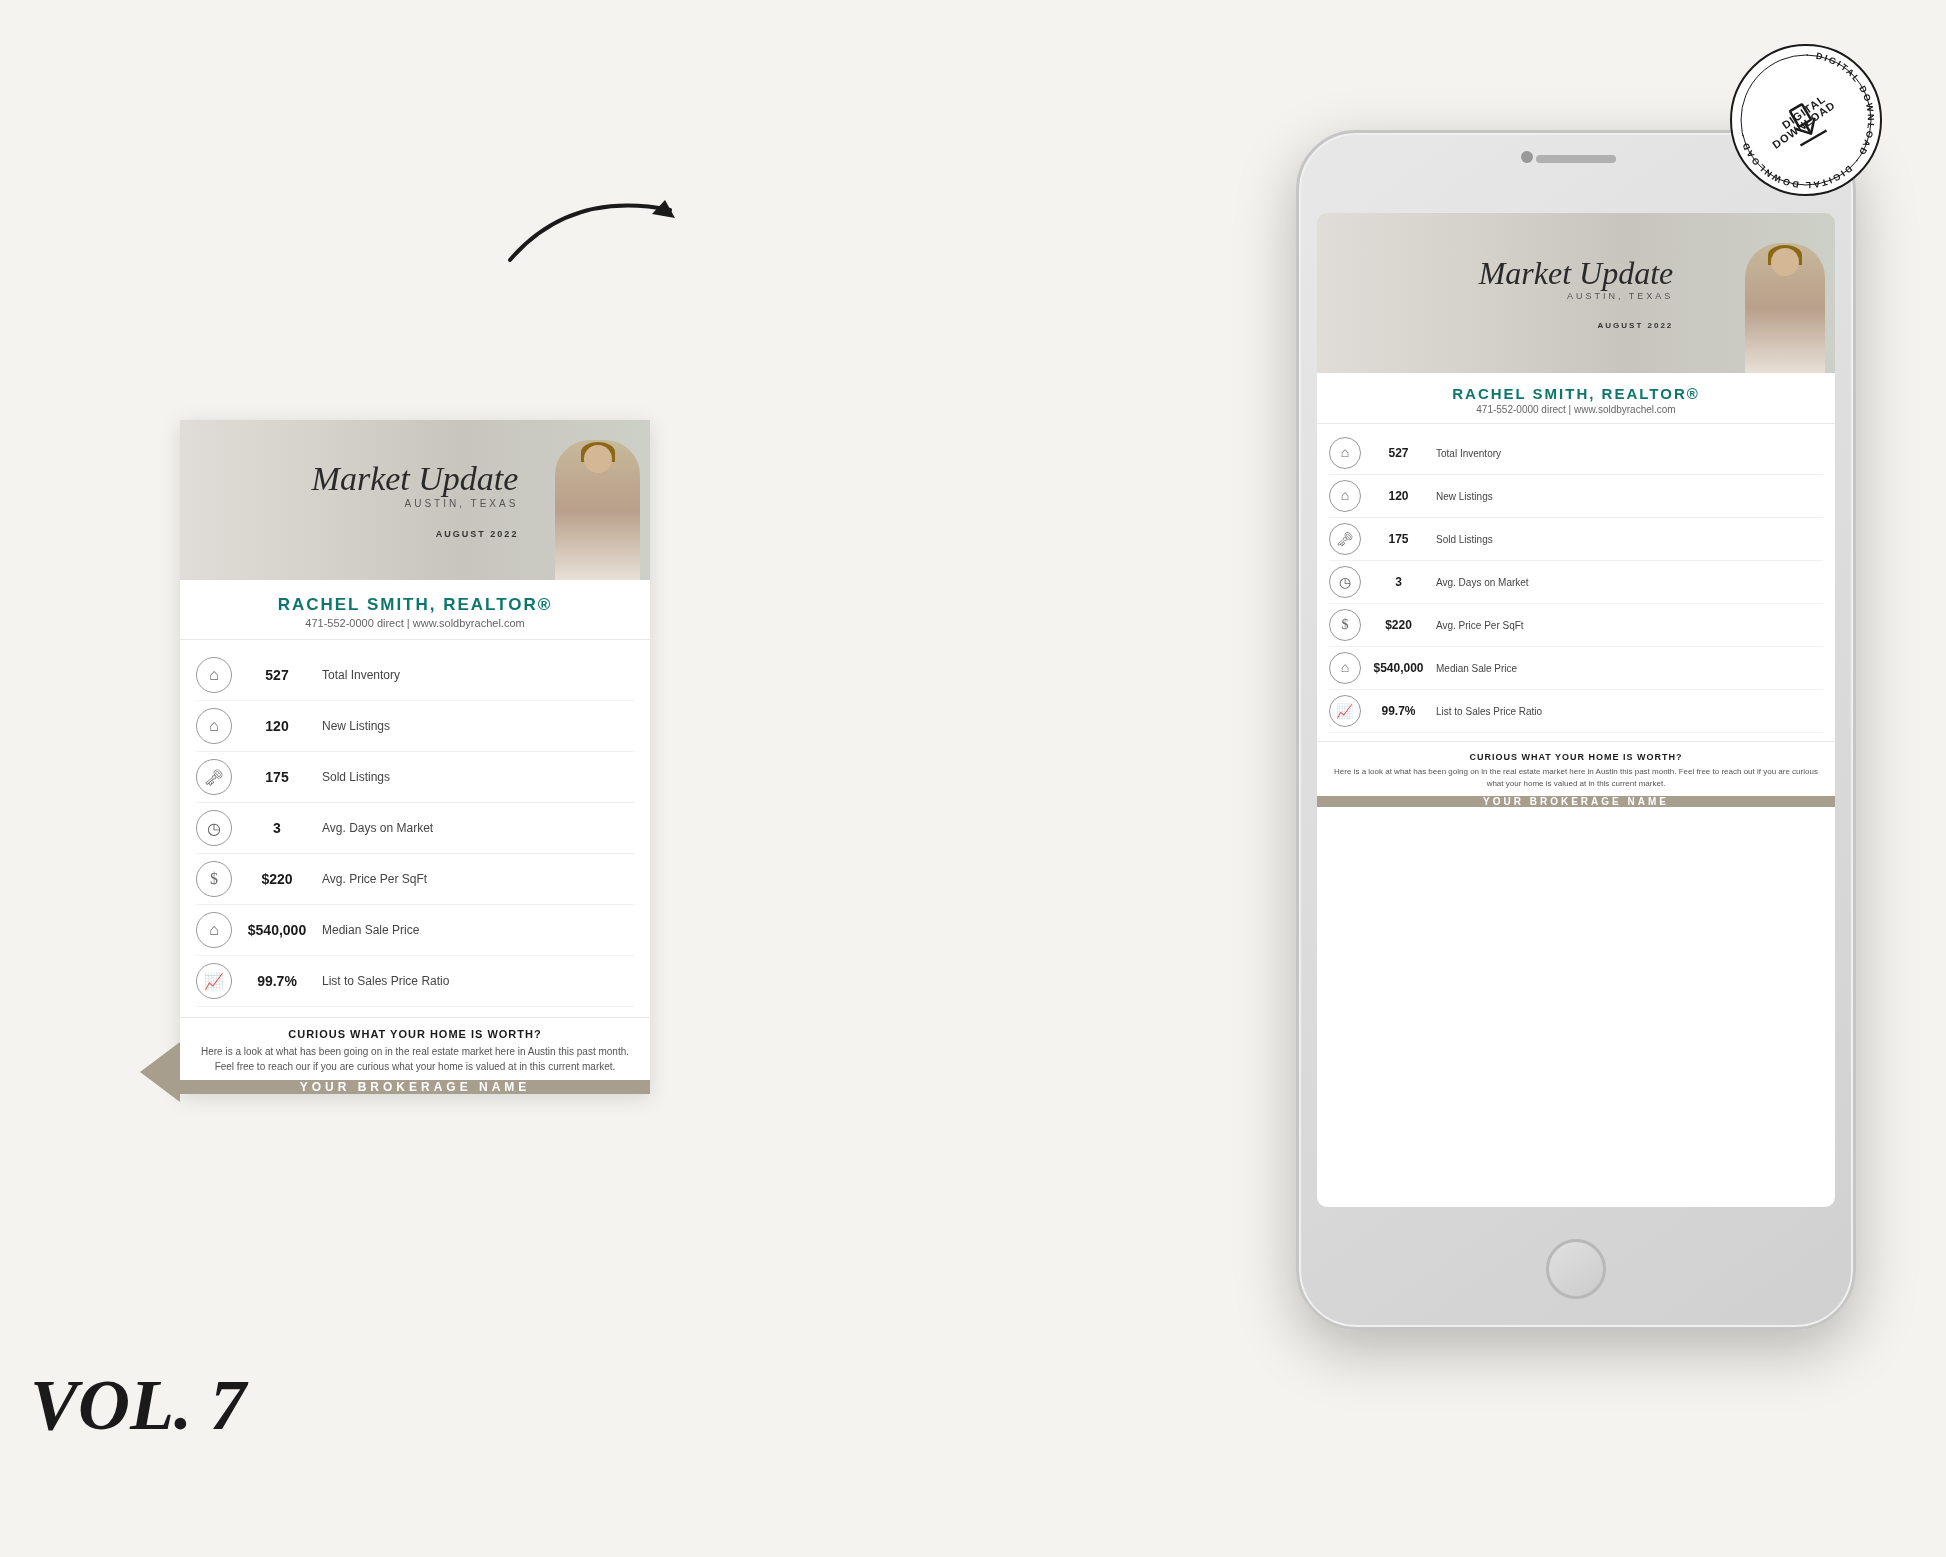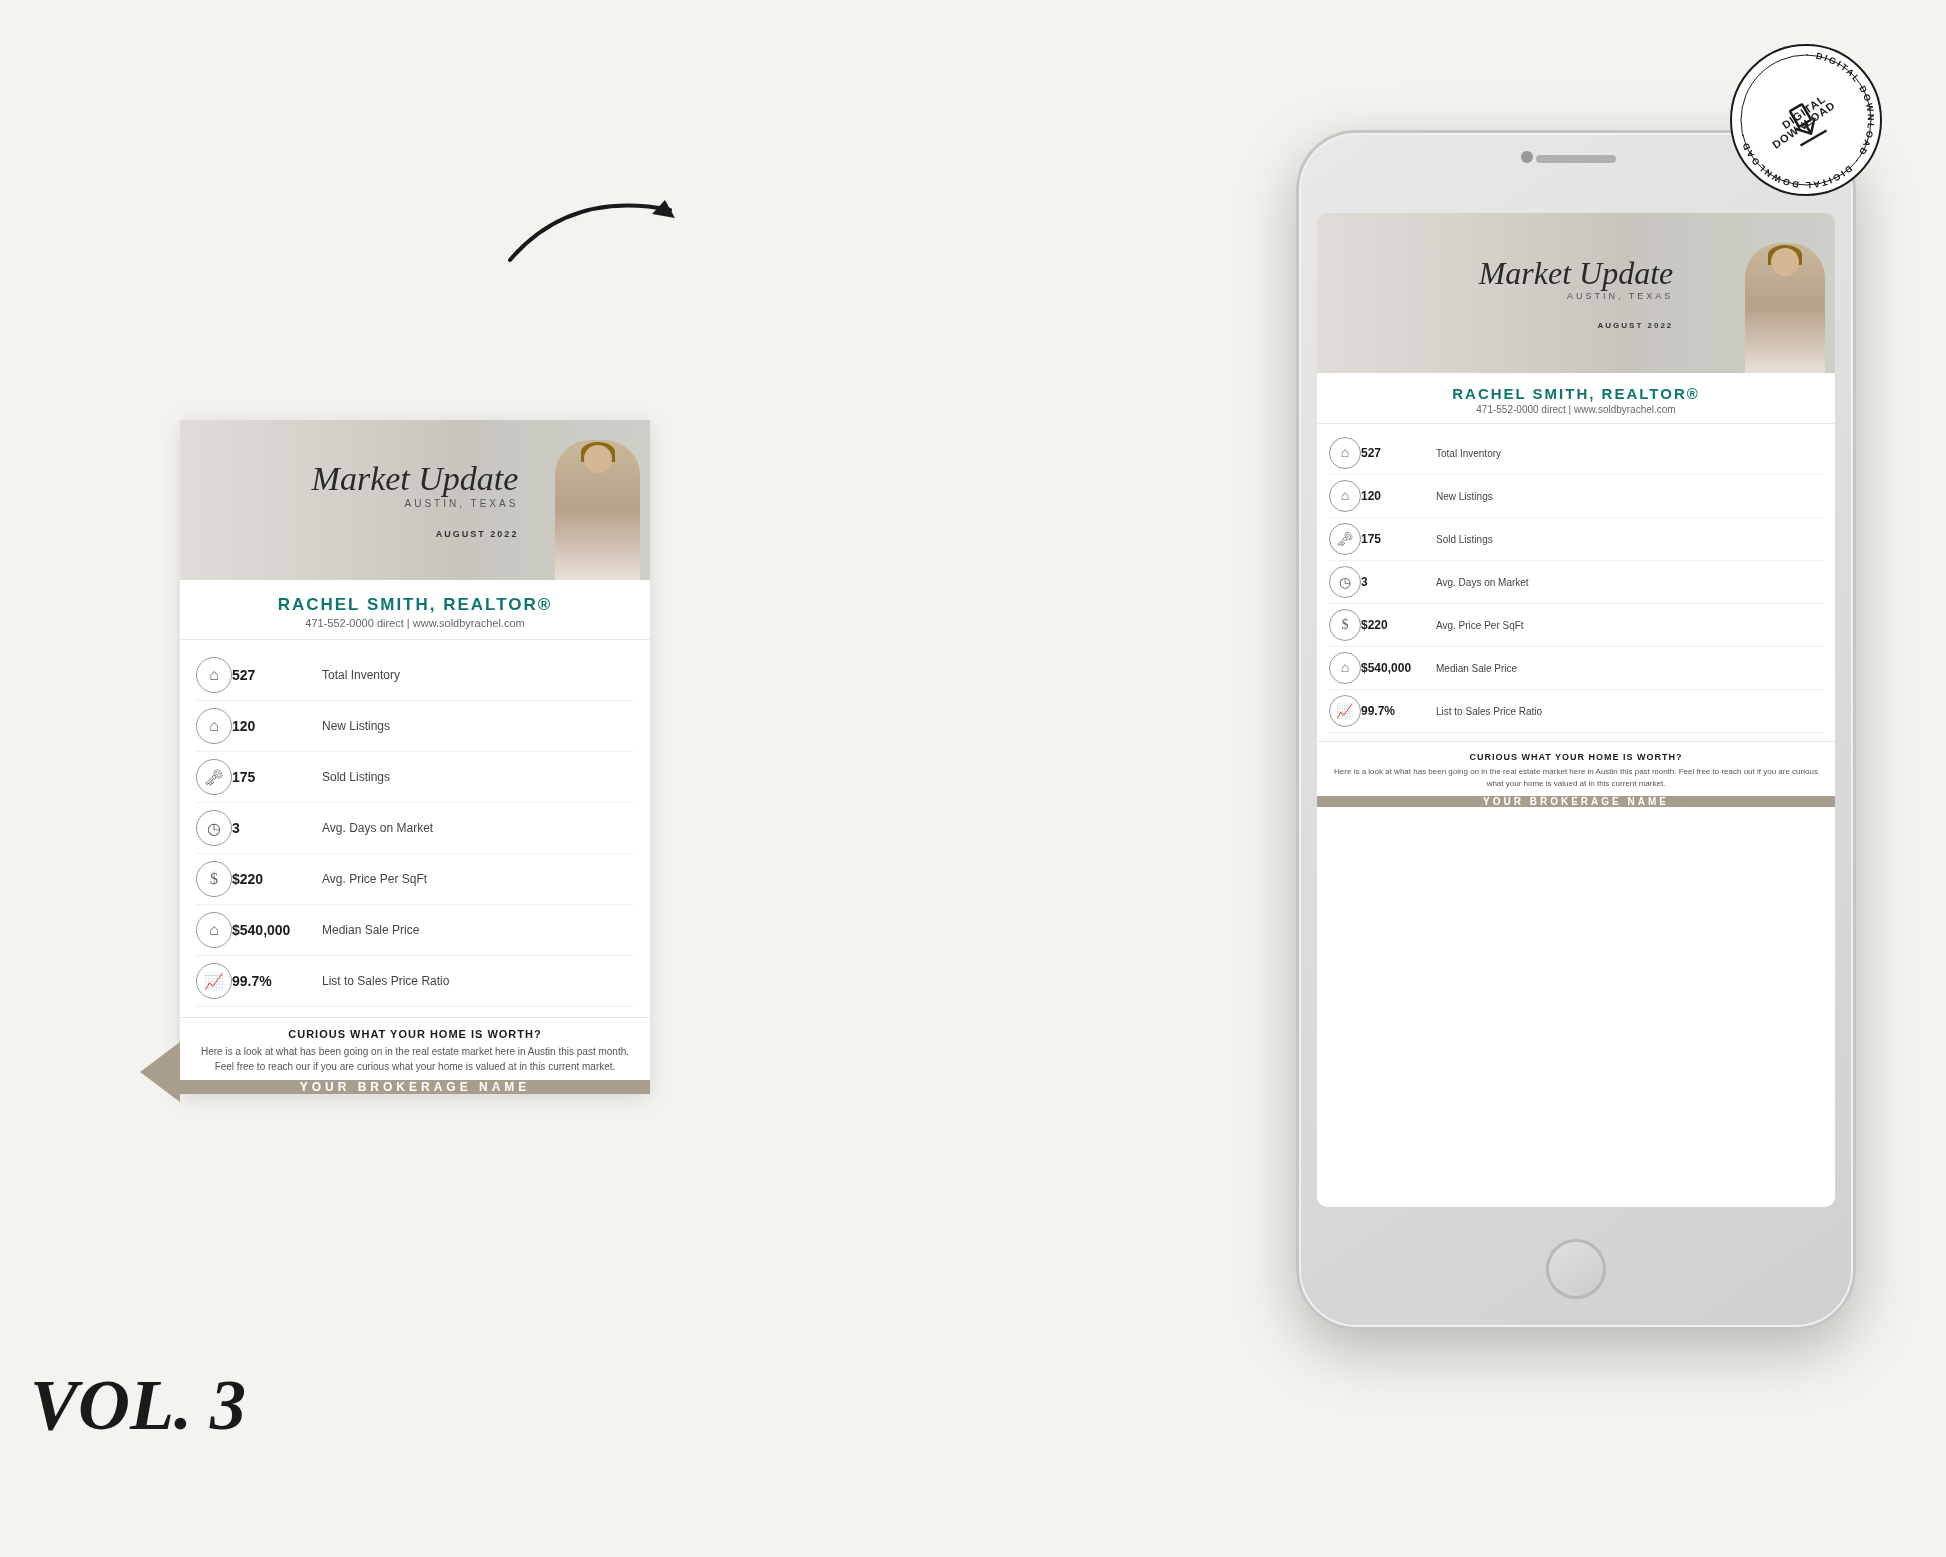--- a/index.html
+++ b/index.html
@@ -245,21 +245,21 @@
       flex-shrink: 0;
       font-size: 14px;
       color: #666;
     }
     .stat-number {
       font-weight: bold;
       font-size: 12px;
       color: #1a1a1a;
       font-family: Arial, sans-serif;
       width: 75px;
-      text-align: left;
+      text-align: center;
       flex-shrink: 0;
     }
     .stat-label {
       font-size: 10px;
       color: #444;
       font-family: Arial, sans-serif;
     }
 
     
     .cta-section {
@@ -395,21 +395,21 @@
   </svg>
 </div>
 
 <div class="arrow-container">
   <svg viewBox="0 0 220 120" xmlns="http://www.w3.org/2000/svg">
     <path d="M 20 90 Q 80 20 180 40" fill="none" stroke="#1a1a1a" stroke-width="4" stroke-linecap="round"></path>
     <polygon points="175,30 185,48 162,44" fill="#1a1a1a"></polygon>
   </svg>
 </div>
 
-<div class="vol-label">VOL. 3</div>
+<div class="vol-label">VOL. 7</div>
 
 <div class="left-card-wrapper">
   <div class="flyer-card left-card" style="width: 470px;">
 
     <div class="header-img">
       <div class="kitchen-bg"></div>
       <div class="overlay-text">
         <div class="market-update-script">Market Update</div>
         <div class="austin-texas">AUSTIN, TEXAS</div>
         <div class="august-2022">AUGUST 2022</div>

